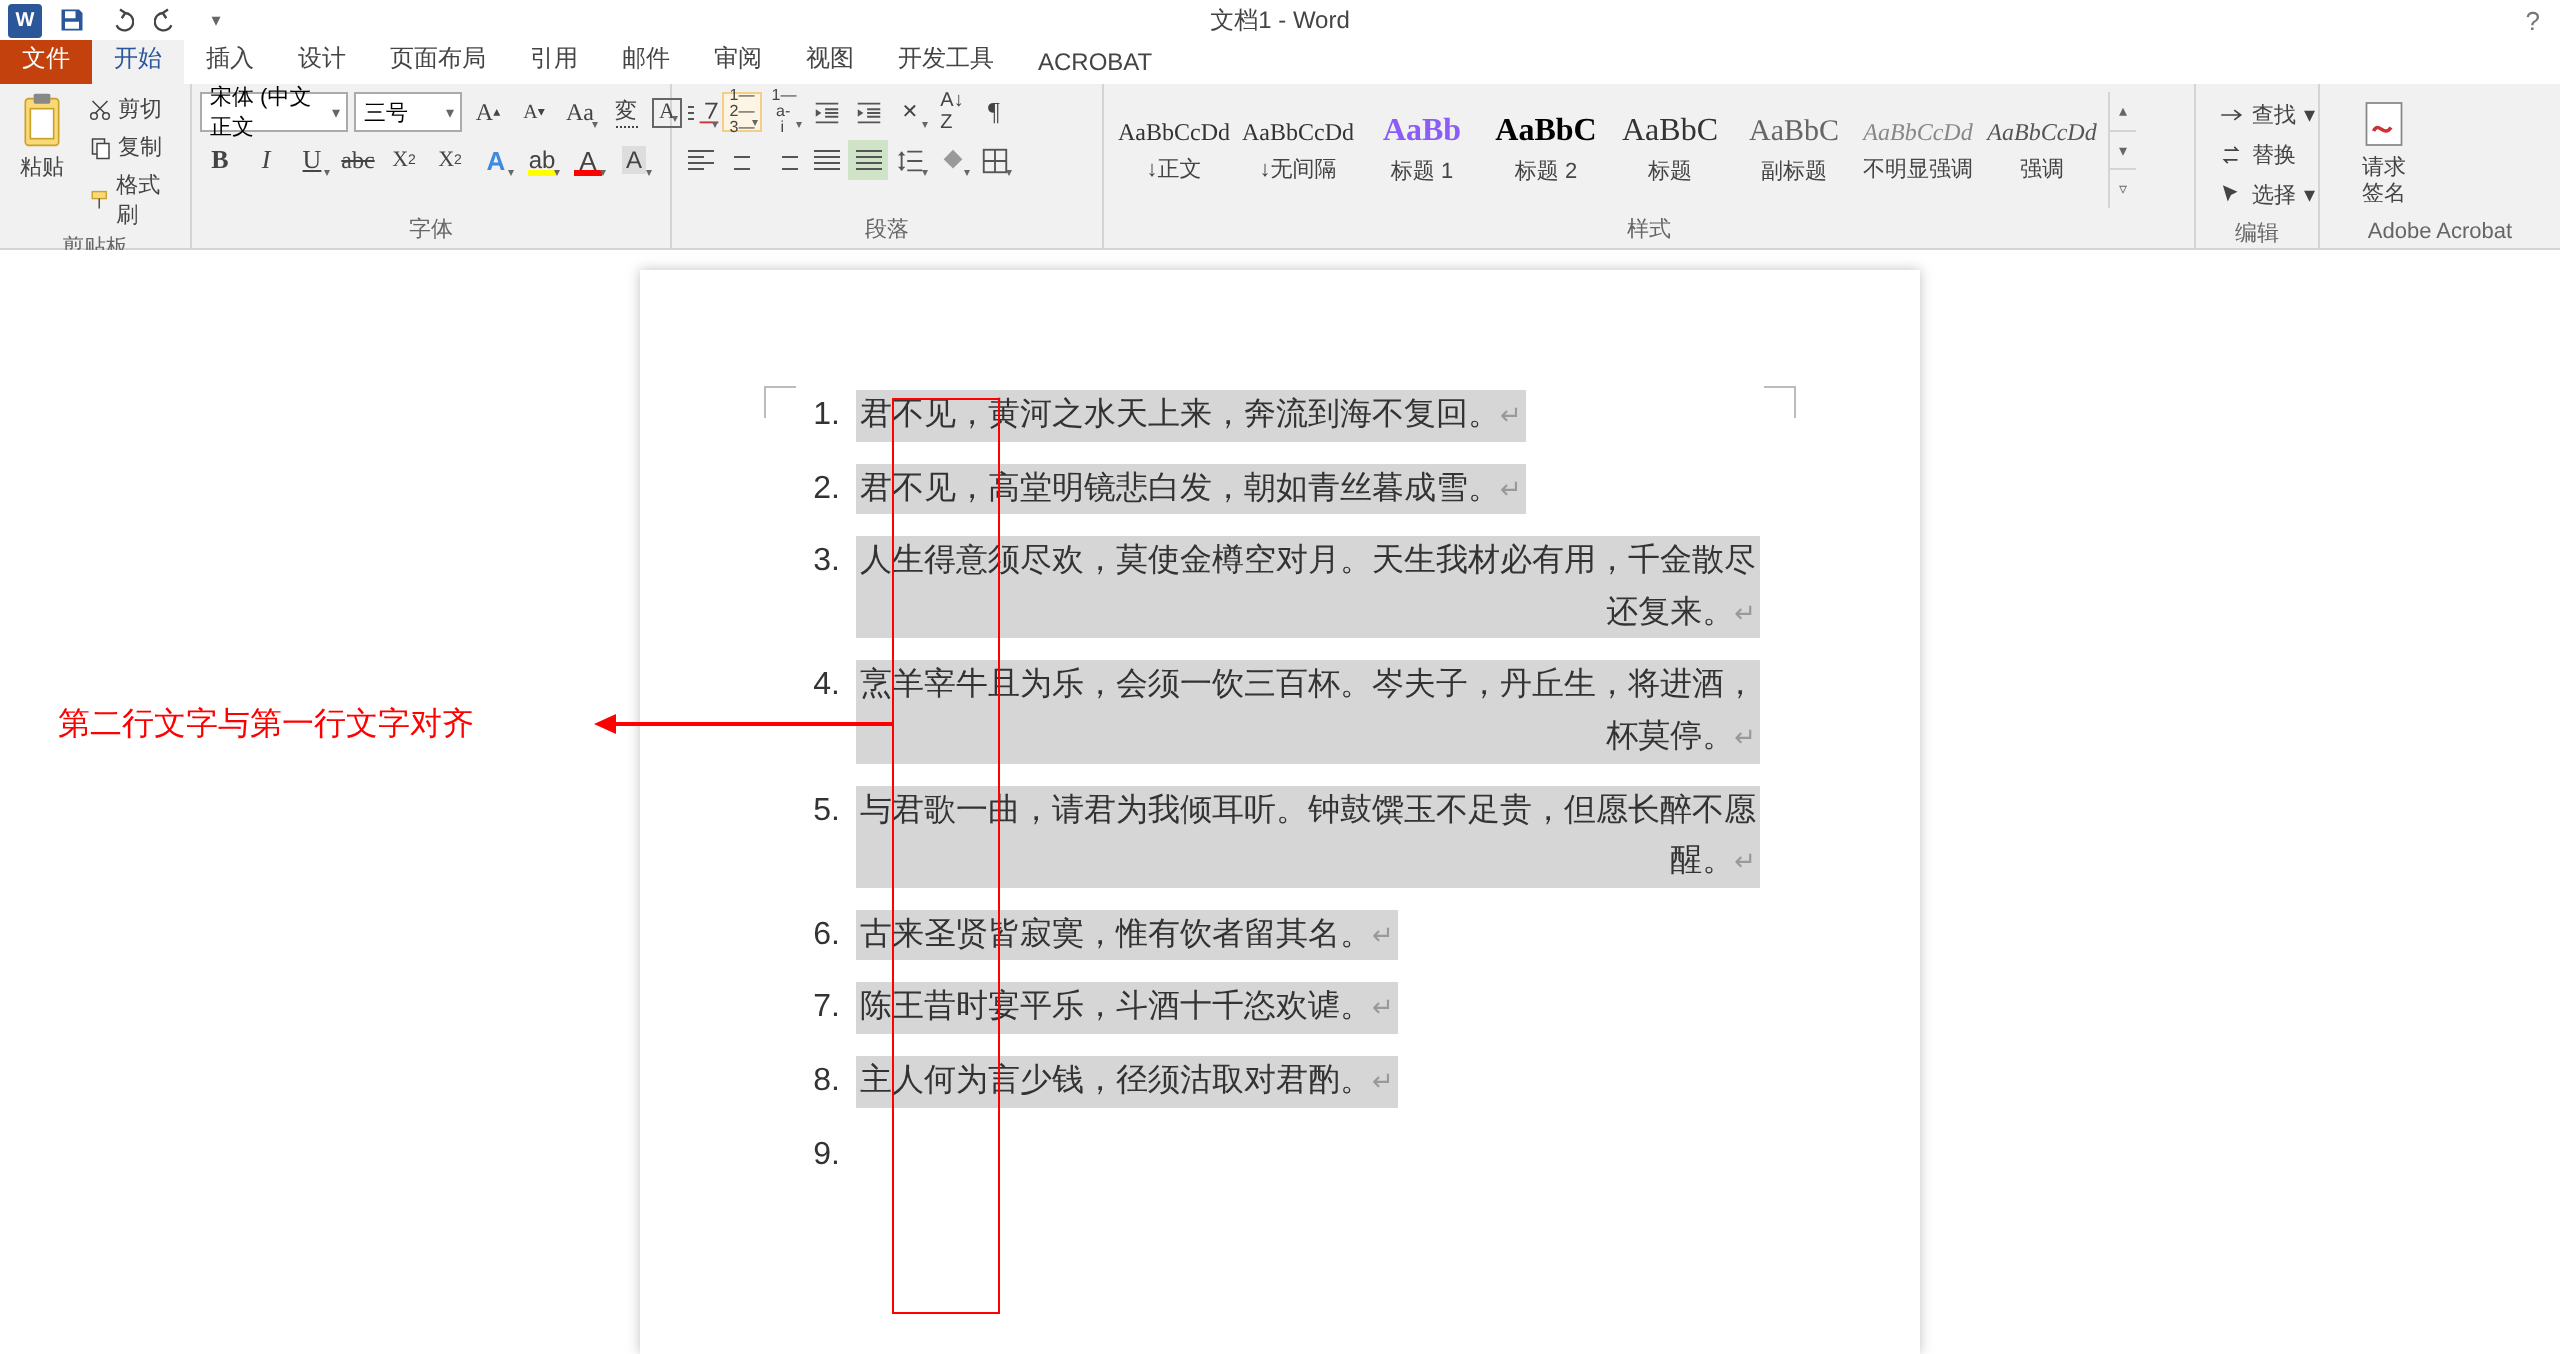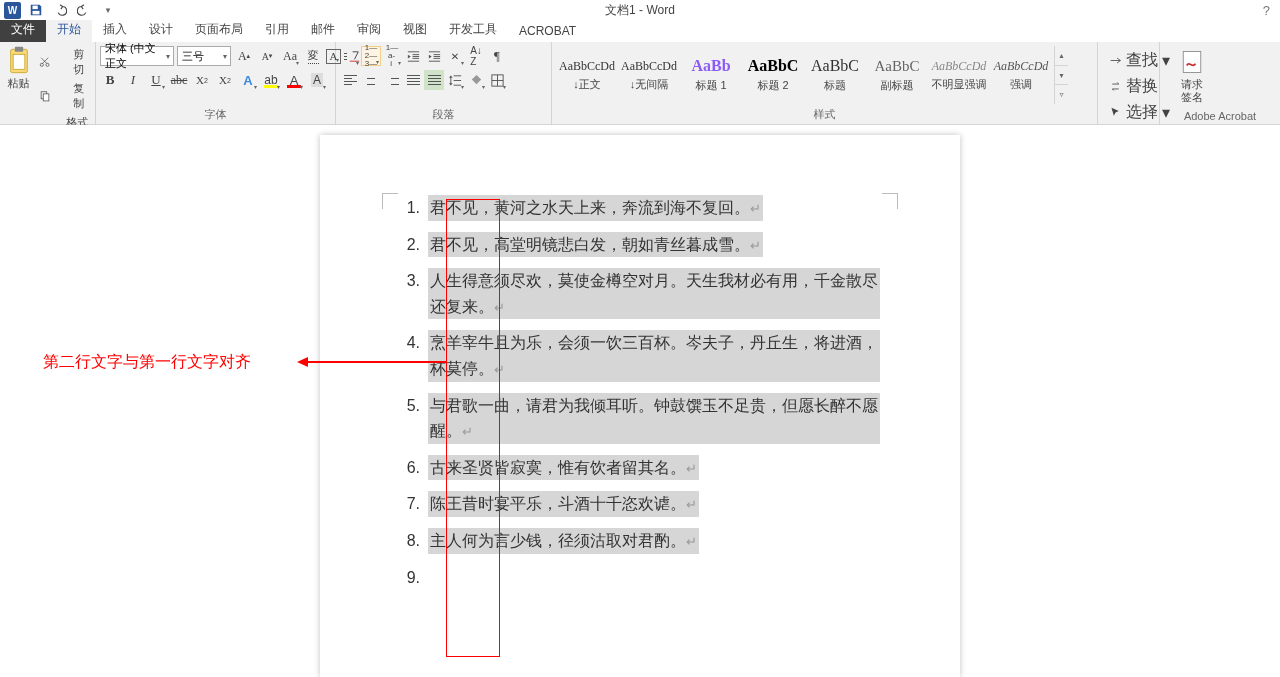--- a/index.html
+++ b/index.html
@@ -10,35 +10,35 @@
 .tb-left { display:flex; align-items:center; gap:6px; padding-left:4px; }
 .wicon { width:17px; height:17px; background:#2b579a; color:#fff; display:flex; align-items:center; justify-content:center; font-size:10px; font-weight:bold; border-radius:2px; }
 .qat-btn { width:18px; height:18px; display:flex; align-items:center; justify-content:center; color:#444; cursor:pointer; }
 .qat-btn svg { width:14px; height:14px; }
 .tb-center { position:absolute; left:50%; transform:translateX(-50%); font-size:12px; color:#444; }
 .tb-right { position:absolute; right:10px; top:3px; font-size:13px; color:#777; cursor:pointer; }
 
 
 .tabs { height:22px; display:flex; align-items:flex-end; font-size:12px; background:#fff; }
 .tab { padding:3px 11px 4px; color:#444; cursor:pointer; }
-.tab.file { background:#404040; color:#fff; }
+.tab.file { background:#c2410c; color:#fff; }
 .tab.active { background:#f1f1f1; color:#2b579a; }
 
 
 .ribbon { height:83px; background:#f1f1f1; border-bottom:1px solid #d4d4d4; display:flex; }
 .group { border-right:1px solid #d4d4d4; display:flex; flex-direction:column; justify-content:space-between; padding:4px 4px 0; position:relative; }
 .group-body { flex:1; display:flex; align-items:flex-start; }
 .group-label { font-size:11px; color:#666; text-align:center; padding-bottom:2px; position:relative; }
 
 
 .clip-main { display:flex; flex-direction:column; align-items:center; width:36px; cursor:pointer; }
 .clip-main svg { width:28px; height:30px; }
 .clip-main span { font-size:11px; color:#444; }
 .clip-side { display:flex; flex-direction:column; gap:2px; margin-left:4px; font-size:11px; color:#444; }
-.clip-side div { display:flex; align-items:center; gap:18px; cursor:pointer; padding:1px 2px;text-align:center; }
+.clip-side div { display:flex; align-items:center; gap:3px; cursor:pointer; padding:1px 2px; }
 .clip-side svg { width:12px; height:12px; }
 
 
 .font-row { display:flex; align-items:center; gap:3px; margin-bottom:4px; }
 .combo { height:20px; border:1px solid #ababab; background:#fff; font-size:11px; display:flex; align-items:center; padding:0 14px 0 4px; position:relative; cursor:pointer; }
 .combo::after { content:"▾"; position:absolute; right:3px; font-size:8px; color:#666; }
 .font-name { width:74px; }
 .font-size { width:54px; }
 .rbtn { width:20px; height:20px; display:flex; align-items:center; justify-content:center; cursor:pointer; color:#444; position:relative; font-family:"Times New Roman",serif; }
 .rbtn.dd::after{ content:"▾"; font-size:6px; position:absolute; bottom:0; right:1px; color:#666; }
@@ -55,39 +55,39 @@
 
 .styles-gal { display:flex; align-items:stretch; }
 .style-item { width:62px; height:58px; border:1px solid transparent; display:flex; flex-direction:column; align-items:center; justify-content:center; cursor:pointer; padding:2px; }
 .style-preview { font-family:"SimSun",serif; color:#333; }
 .style-name-l { font-size:11px; color:#444; margin-top:3px; }
 .gal-scroll { width:14px; display:flex; flex-direction:column; border-left:1px solid #d4d4d4; margin-left:2px; }
 .gal-scroll div { flex:1; display:flex; align-items:center; justify-content:center; font-size:8px; color:#666; cursor:pointer; border-bottom:1px solid #d4d4d4; }
 .gal-scroll div:last-child{border-bottom:none;}
 
 
-.edit-col { display:flex; flex-direction:column; gap:1px; font-size:16px; color:#444; padding:2px 4px; }
+.edit-col { display:flex; flex-direction:column; gap:1px; font-size:11px; color:#444; padding:2px 4px; }
 .edit-col div { display:flex; align-items:center; gap:4px; cursor:pointer; padding:2px 3px; white-space:nowrap; }
 .edit-col svg { width:13px; height:13px; }
 
 
 .big-btn { display:flex; flex-direction:column; align-items:center; justify-content:center; width:56px; cursor:pointer; font-size:11px; color:#444; text-align:center; line-height:1.2; padding-top:2px;}
 .big-btn svg { width:28px; height:28px; margin-bottom:2px; }
 
 
 .doc-area { position:absolute; top:125px; left:0; right:0; bottom:0; background:#fff; display:flex; justify-content:center; }
 .page { width:640px; background:#fff; box-shadow:0 0 6px rgba(0,0,0,0.25); position:relative; margin-top:10px; padding:60px 80px 40px 80px; }
 .corner { position:absolute; width:16px; height:16px; }
 .corner.tl { top:58px; left:62px; border-left:1px solid #bbb; border-top:1px solid #bbb; }
 .corner.tr { top:58px; right:62px; border-right:1px solid #bbb; border-top:1px solid #bbb; }
 
 .content-list { font-family:"SimSun",serif; font-size:16px; color:#333; line-height:1.6; }
 .li { display:flex; margin-bottom:11px; }
 .num { width:28px; text-align:right; padding-right:8px; flex-shrink:0; }
-.txt { background:#d6d6d6; padding:0 2px; }
+.txt { background:#d6d6d6; padding:0 2px;text-align:right; }
 .txt .pm { color:#999; font-size:13px; }
 
 
 .red-box { position:absolute; border:1.5px solid #ff0000; }
 .red-arrow-line { position:absolute; height:1.5px; background:#ff0000; }
 .red-arrow-head { position:absolute; width:0; height:0; border-top:5px solid transparent; border-bottom:5px solid transparent; border-right:11px solid #ff0000; }
 .red-text { position:absolute; color:#ff0000; font-size:16px; font-family:"Microsoft YaHei"; }
 
 
 .align-ico{display:inline-flex;flex-direction:column;gap:2px;width:13px;}
@@ -439,15 +439,15 @@
           <div class="txt">主人何为言少钱，径须沽取对君酌。<span class="pm">↵</span></div>
         </div>
         <div class="li">
           <div class="num">9.</div>
         </div>
       </div>
   </div>
 </div>
 
 <div class="red-box" style="top:199px; left:446px; width:54px; height:458px;"></div>
-<div class="red-text" style="top:352px; left:43px;">第二行文字与第一行文字对齐</div>
+<div class="red-text" style="top:352px; left:29px;">第二行文字与第一行文字对齐</div>
 <div class="red-arrow-head" style="top:357px; left:297px;"></div>
 <div class="red-arrow-line" style="top:361px; left:307px; width:140px;"></div>
 
 </body></html>

